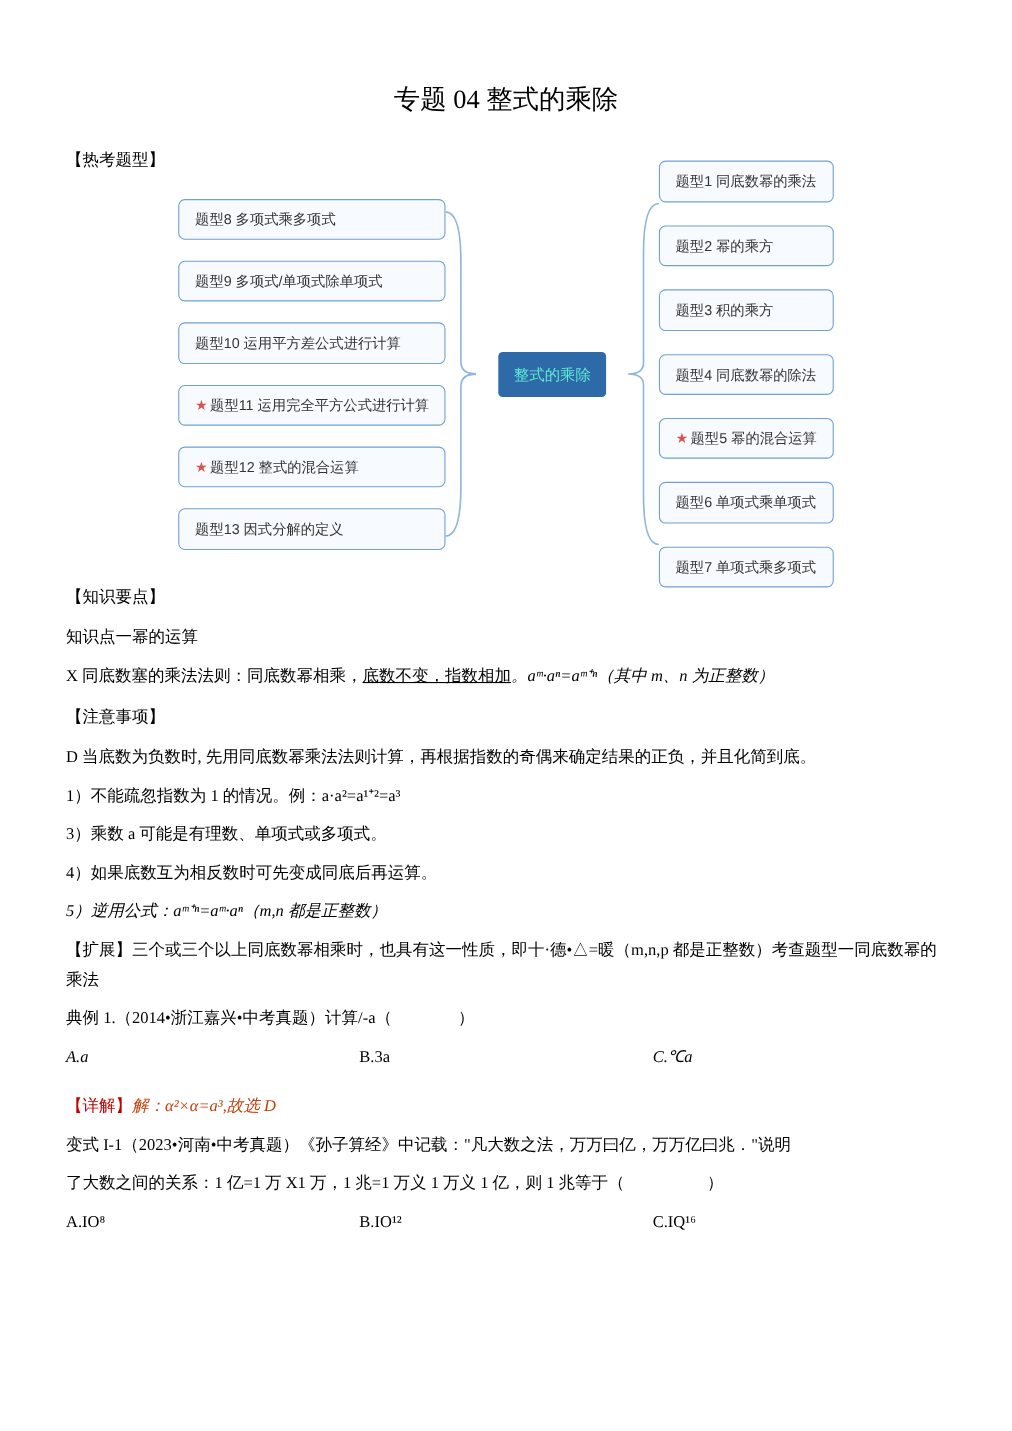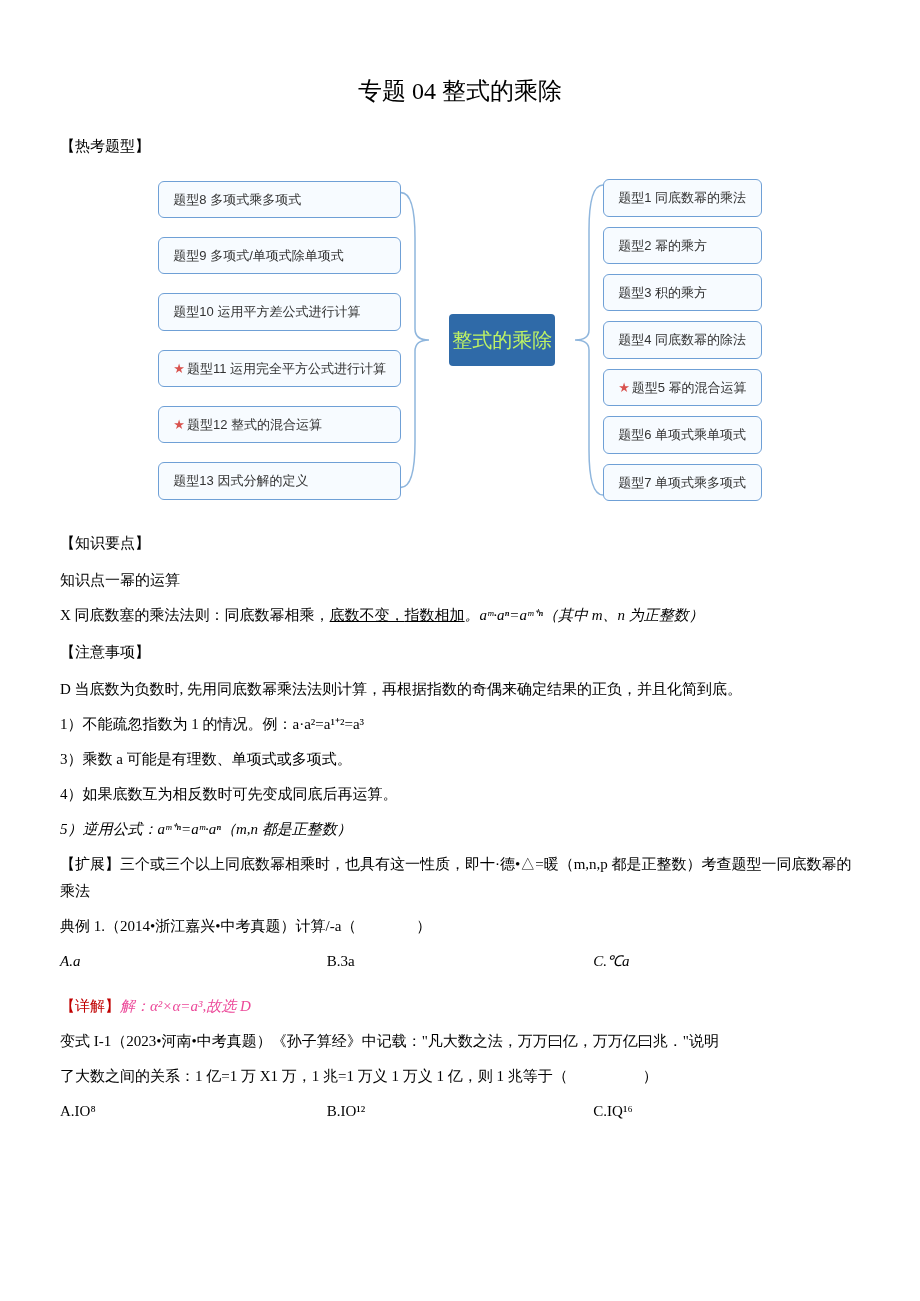--- a/index.html
+++ b/index.html
@@ -29,56 +29,56 @@
     justify-content: center;
     margin: 10px 0 20px;
     position: relative;
     height: 340px;
   }
   .col-left, .col-right {
     display: flex;
     flex-direction: column;
     gap: 19px;
   }
-  .col-right { gap: 10px; }
+  .col-right { gap: 21px; }
   .node {
     border: 1px solid #6fa0d6;
     border-radius: 6px;
     padding: 6px 14px;
     font-size: 13px;
     background: #f7fbff;
     white-space: nowrap;
     font-family: "Microsoft YaHei", sans-serif;
     color: #333;
   }
   .node .star {
     color: #d9534f;
     margin-right: 2px;
   }
   .center-node {
     background: #2f6aa8;
-    color: #bef264;
+    color: #5eead4;
     border: none;
     border-radius: 4px;
-    padding: 8px 3px;
-    font-size: 20px;
+    padding: 8px 14px;
+    font-size: 14px;
     font-family: "Microsoft YaHei", sans-serif;
     margin: 0 20px;
   }
   .bracket {
     width: 28px;
     align-self: stretch;
     position: relative;
   }
   .bracket svg { width: 100%; height: 100%; }
   
   p { margin: 8px 0; }
   .underline { text-decoration: underline; }
   .red { color: #c00000; }
-  .blue { color: #ec4899; }
+  .blue { color: #c2410c; }
   .italic { font-style: italic; }
   .options {
     display: flex;
     margin: 8px 0 18px;
   }
   .options > span {
     flex: 1;
   }
 </style>
 </head>

